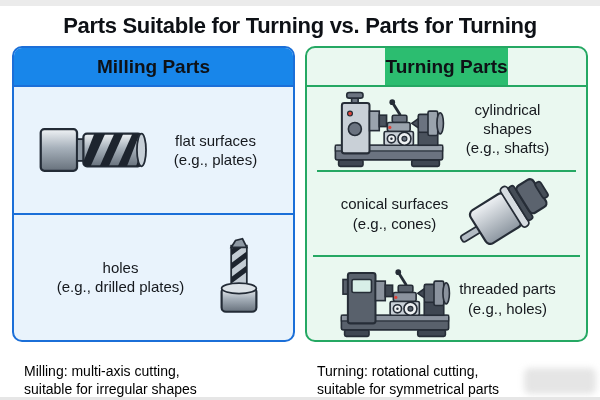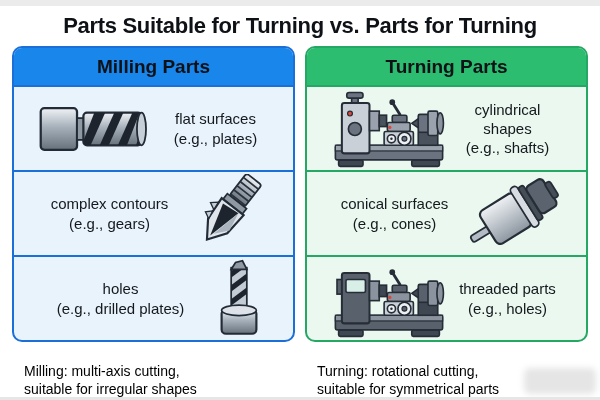--- a/index.html
+++ b/index.html
@@ -17,21 +17,21 @@
     text-align:center;letter-spacing:-0.3px;color:#0e1116;
   }
   .panels{display:flex;gap:10px;padding:0 12px;border-radius:32px;}
   .panel{
     flex:1;height:296px;box-sizing:border-box;
     border-radius:10px;overflow:hidden;
     display:flex;flex-direction:column;
     border:2px solid;
   }
   .panel.milling{border-color:#1b6fd8;background:#e9f3fc;}
-  .panel.turning{border-color:#25a863;background:#eaf8f0;}
+  .panel.turning{border-color:#25a863;background:#eaf8f0;align-items:center;}
   .panel-header{
     height:37px;display:flex;align-items:center;justify-content:center;
     font-size:19px;font-weight:700;color:#0e1116;
   }
   .panel.milling .panel-header{background:#1886ea;}
   .panel.turning .panel-header{background:#2cbd70;}
   .row{
     flex:1;display:flex;align-items:center;justify-content:space-between;
     padding:0 24px;gap:6px;
   }
@@ -98,40 +98,20 @@
           </g>
           <ellipse cx="114" cy="33" rx="5" ry="18" fill="#c6cfd7" stroke="#232b36" stroke-width="2"></ellipse>
         </svg>
       </div>
       <div class="label">
         <span>flat surfaces</span>
         <span>(e.g., plates)</span>
       </div>
     </div>
 
-    <div class="row">
-      <div class="label">
-        <span>complex contours</span>
-        <span>(e.g., gears)</span>
-      </div>
-      <div class="icon">
-        <svg width="82" height="80" viewBox="0 0 84 92">
-          <g transform="rotate(38 42 46)">
-            <rect x="30" y="-4" width="22" height="32" rx="3" fill="url(#gMetal)" stroke="#232b36" stroke-width="2"></rect>
-            <path d="M30 2h22M30 8h22M30 14h22M30 20h22M30 26h22" stroke="#2a323c" stroke-width="2"></path>
-            <rect x="27" y="28" width="28" height="8" fill="#8e99a4" stroke="#232b36" stroke-width="2"></rect>
-            <polygon points="25,36 57,36 55,64 41,84 27,64" fill="#dfe5ea" stroke="#232b36" stroke-width="2.5"></polygon>
-            <polygon points="30,40 51,38 41,78" fill="#1d242e"></polygon>
-            <polygon points="51,38 55,60 43,74" fill="#aab4be"></polygon>
-            <polygon points="25,42 18,48 26,52" fill="#c6cfd7" stroke="#232b36" stroke-width="1.5"></polygon>
-            <polygon points="26,54 20,60 28,64" fill="#c6cfd7" stroke="#232b36" stroke-width="1.5"></polygon>
-          </g>
-        </svg>
-      </div>
-    </div>
 
     <div class="row">
       <div class="label">
         <span>holes</span>
         <span>(e.g., drilled plates)</span>
       </div>
       <div class="icon">
         <svg width="60" height="80" viewBox="0 0 64 92">
           <defs>
               <clipPath id="drClip">

